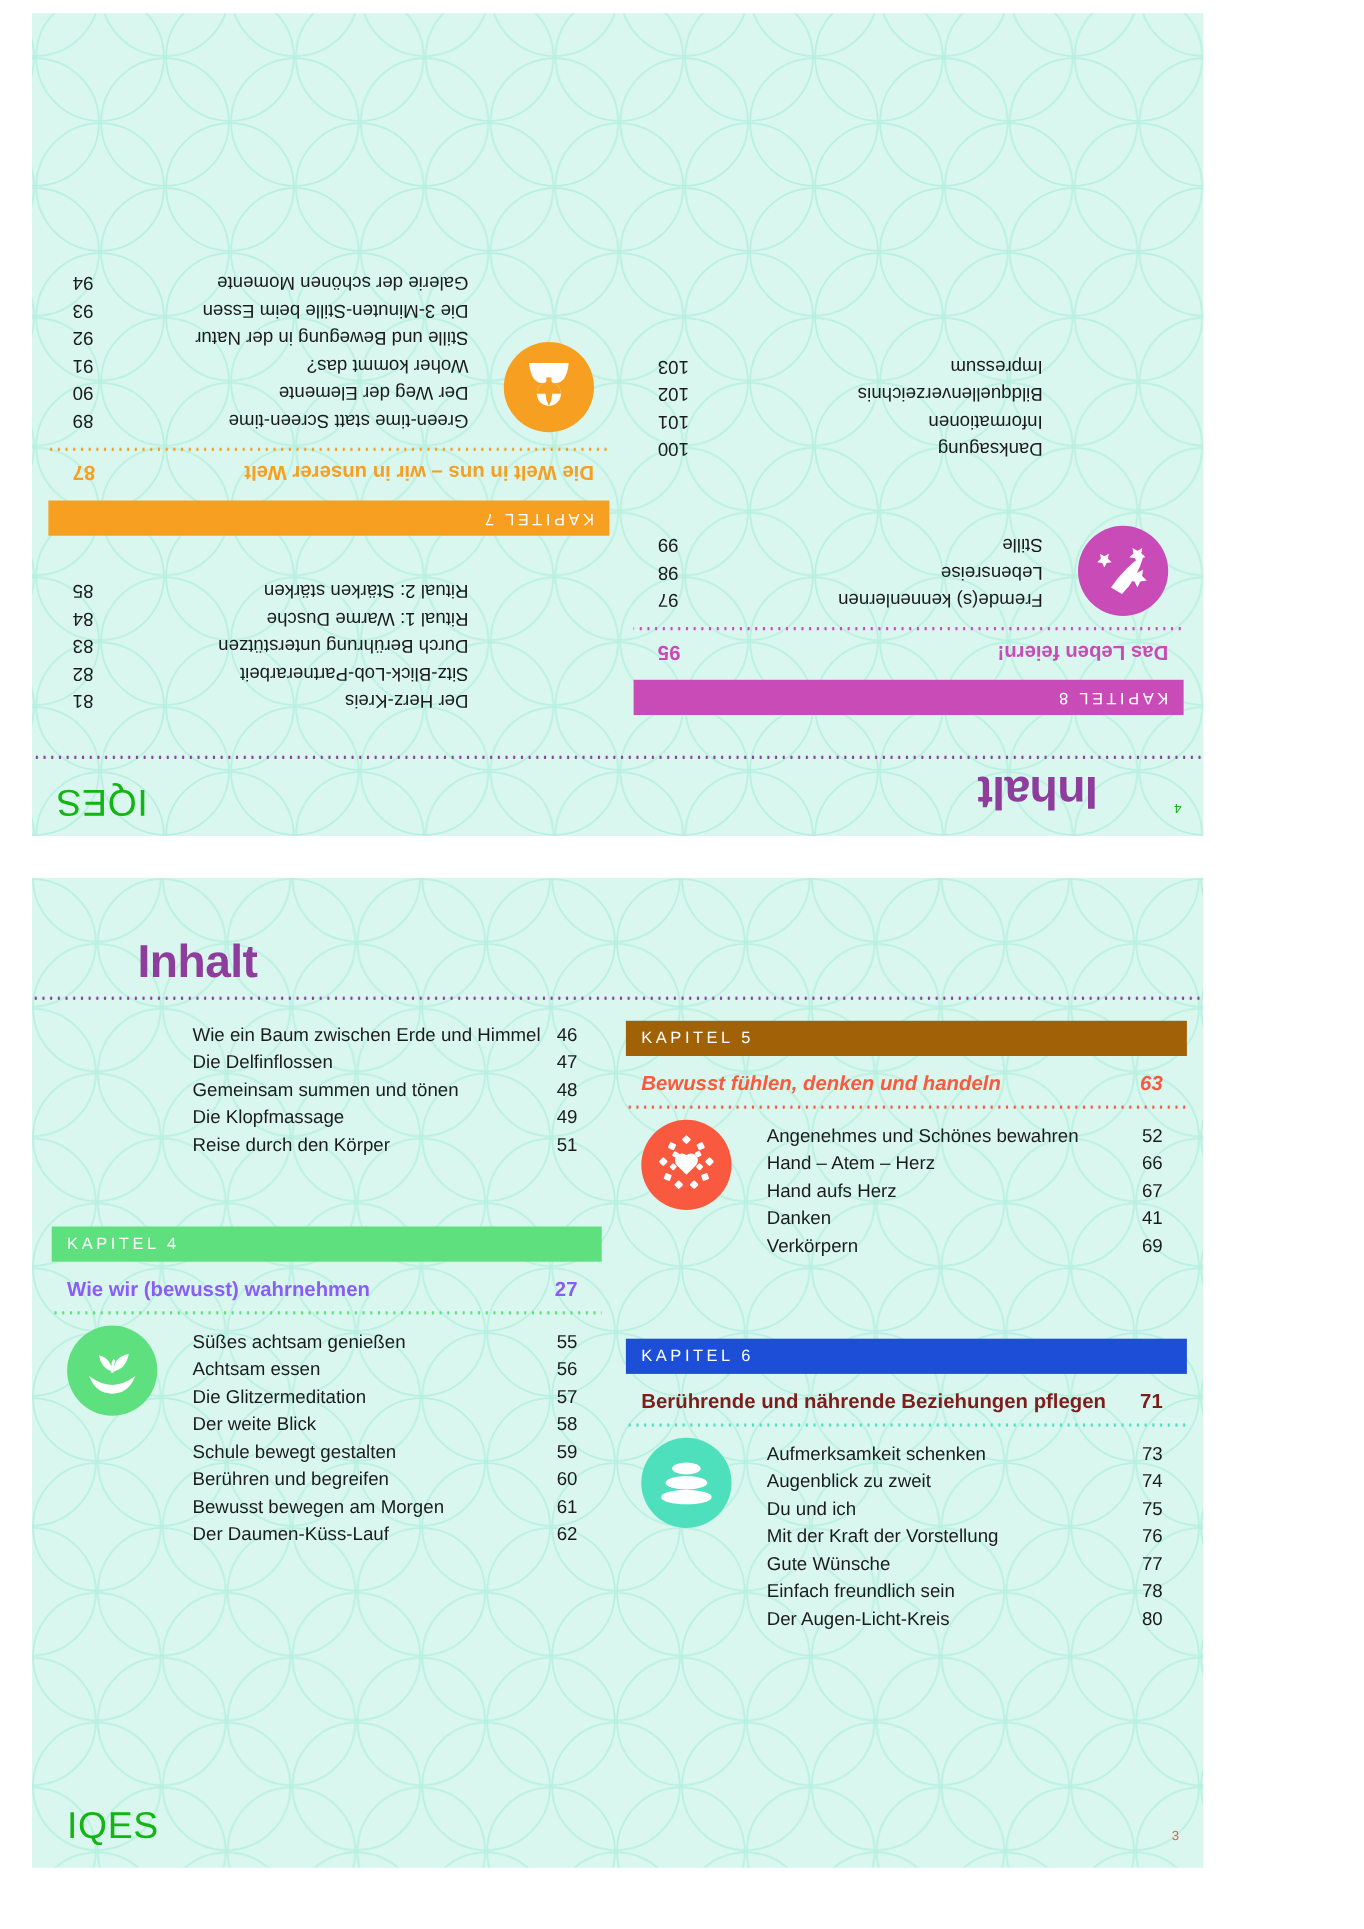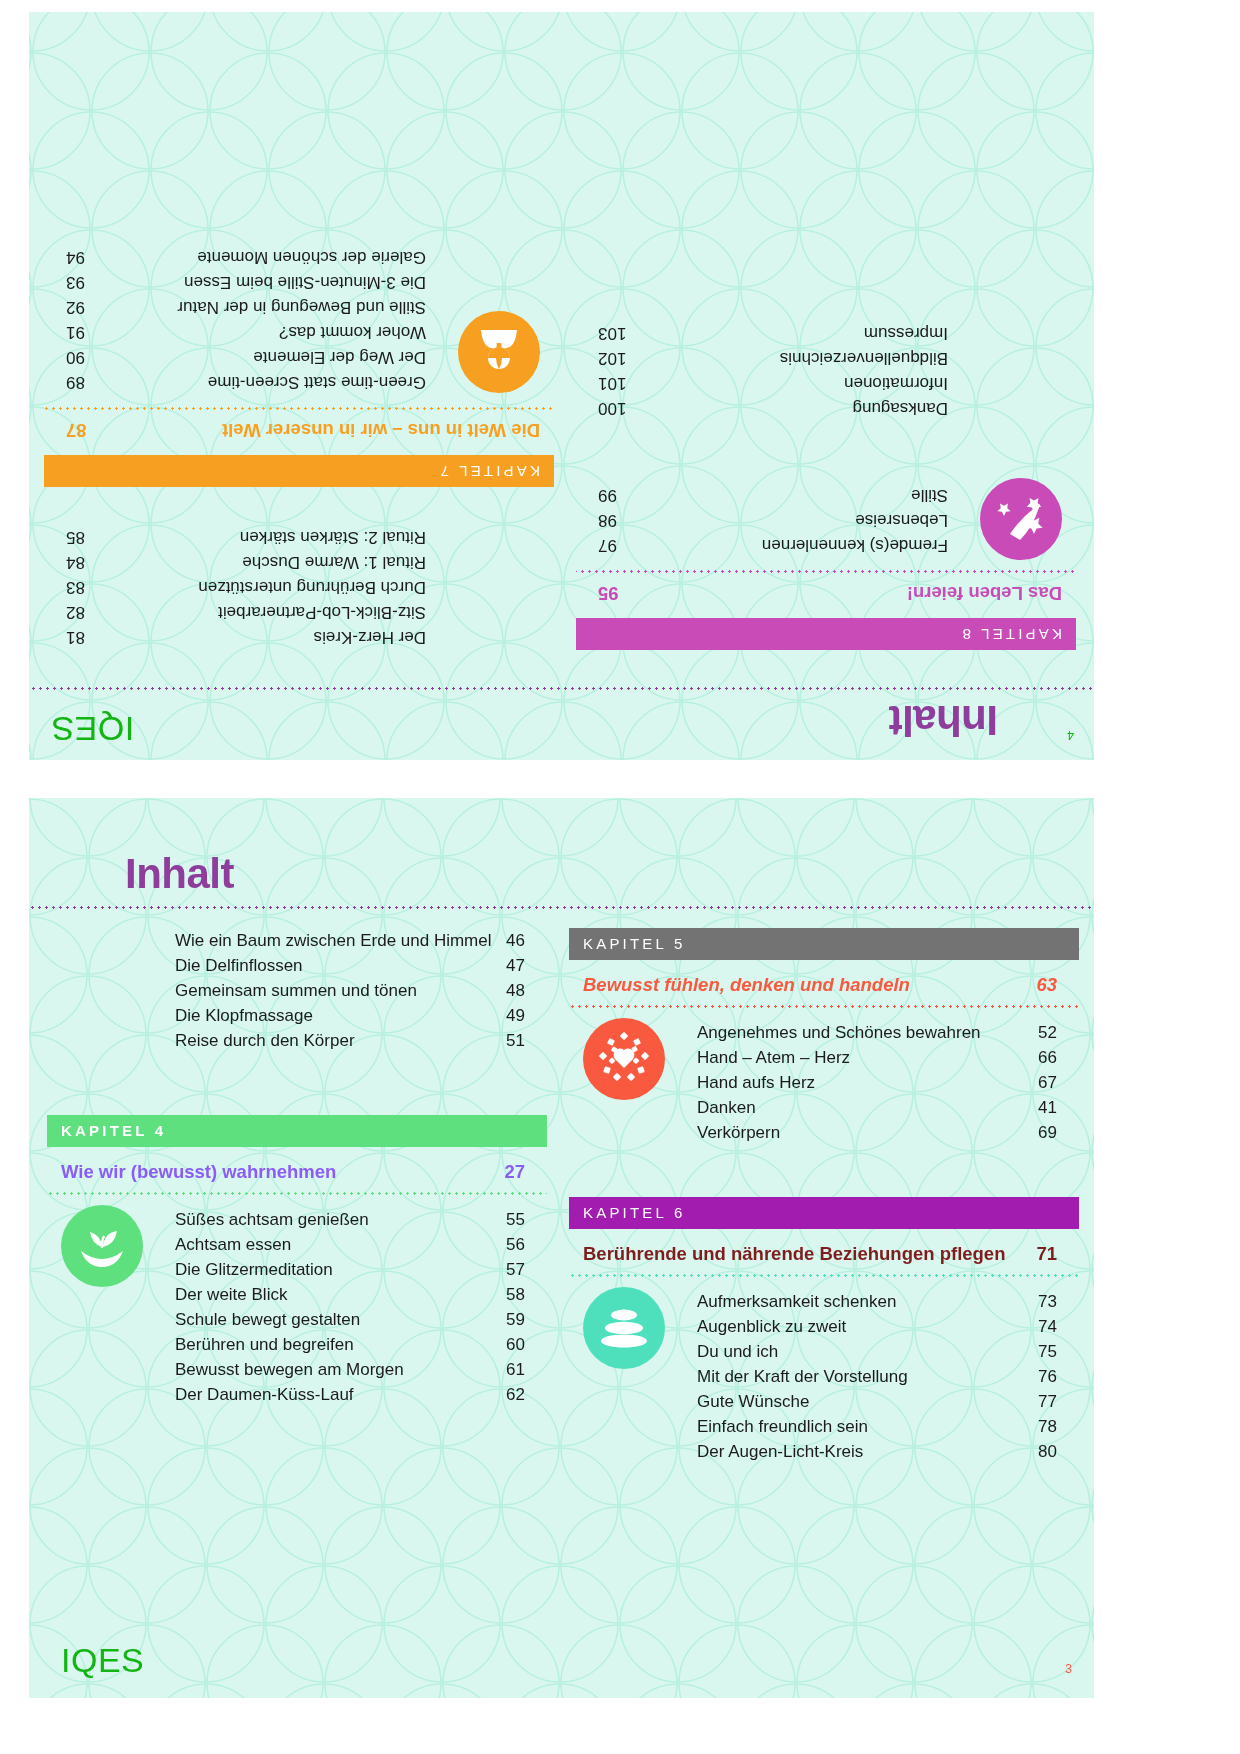--- a/index.html
+++ b/index.html
@@ -293,21 +293,21 @@
             <span class="pg">49</span>
           </div>
           <div class="entry plain">
             <span>Reise durch den Körper</span>
             <span class="pg">51</span>
           </div>
         </div>
 
         <div style="height:62px;"></div>
 
-        <div class="chapter-bar" style="background:#5ee07f;font-weight:bold;">KAPITEL 4</div>
+        <div class="chapter-bar" style="background:#5ee07f;">KAPITEL 4</div>
         <div class="chapter-title-row" style="color:#8b5cf6;">
           <span>Wie wir (bewusst) wahrnehmen</span>
           <span class="pg">27</span>
         </div>
         <div class="dots-line" style="background-image: radial-gradient(circle, #5ee07f 1.2px, rgba(0,0,0,0) 1.4px);"></div>
 
         <div class="entries" style="padding-top:8px;">
           <div class="icon-badge" style="background:#5ee07f; top:6px;">
             <svg width="58" height="58" viewBox="0 0 58 58" aria-hidden="true">
               <path d="M29 30 q-1 -12 -12 -15 q2 12 12 15z" fill="#ffffff"></path>
@@ -346,21 +346,21 @@
           </div>
           <div class="entry">
             <span>Der Daumen-Küss-Lauf</span>
             <span class="pg">62</span>
           </div>
         </div>
       </div>
 
       <div class="col" style="left:540px; top:130px; width:510px;">
 
-        <div class="chapter-bar" style="background:#737373;">KAPITEL 5</div>
+        <div class="chapter-bar" style="background:#a16207;">KAPITEL 5</div>
         <div class="chapter-title-row" style="color:#f9593f;font-style:italic;">
           <span>Bewusst fühlen, denken und handeln</span>
           <span class="pg">63</span>
         </div>
         <div class="dots-line" style="background-image: radial-gradient(circle, #f9593f 1.2px, rgba(0,0,0,0) 1.4px);"></div>
 
         <div class="entries" style="padding-top:8px;">
           <div class="icon-badge" style="background:#f9593f; top:6px;">
             <svg width="60" height="60" viewBox="0 0 60 60" aria-hidden="true">
               <path d="M30 39 l-9 -9 a6.4 6.4 0 0 1 9 -9 a6.4 6.4 0 0 1 9 9z" fill="#ffffff"></path>
@@ -398,21 +398,21 @@
             <span class="pg">41</span>
           </div>
           <div class="entry">
             <span>Verkörpern</span>
             <span class="pg">69</span>
           </div>
         </div>
 
         <div style="height:52px;"></div>
 
-        <div class="chapter-bar" style="background:#a21caf;">KAPITEL 6</div>
+        <div class="chapter-bar" style="background:#1d4ed8;margin-top:20px;">KAPITEL 6</div>
         <div class="chapter-title-row" style="color:#7f1d1d;">
           <span>Berührende und nährende Beziehungen pflegen</span>
           <span class="pg">71</span>
         </div>
         <div class="dots-line" style="background-image: radial-gradient(circle, #4ee0bd 1.2px, rgba(0,0,0,0) 1.4px);"></div>
 
         <div class="entries" style="padding-top:8px;">
           <div class="icon-badge" style="background:#4ee0bd; top:6px;">
             <svg width="58" height="58" viewBox="0 0 58 58" aria-hidden="true">
               <ellipse cx="29" cy="16" rx="13" ry="5.4" fill="#ffffff"></ellipse>

